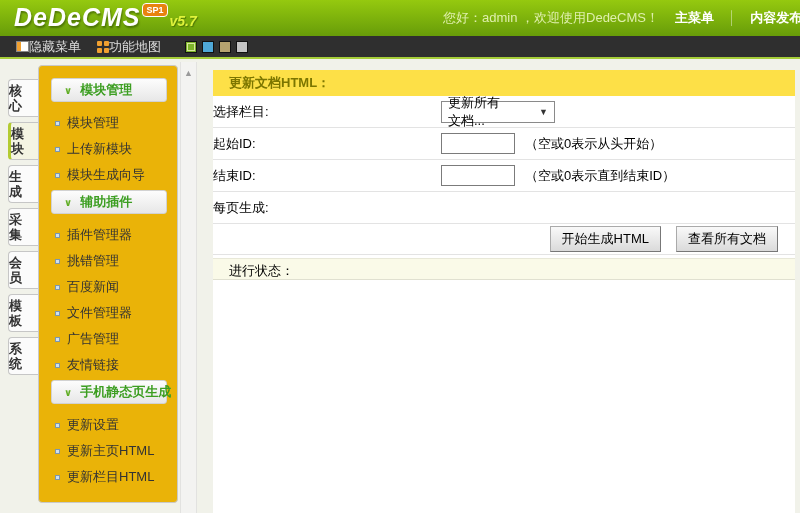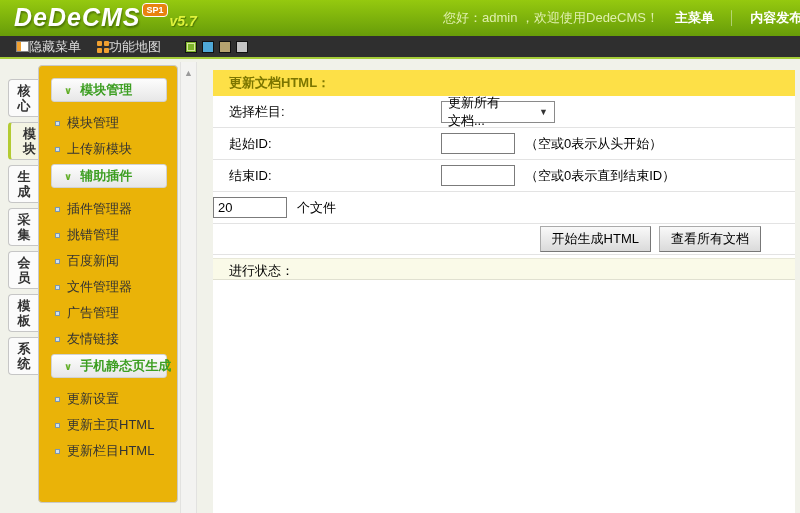--- a/index.html
+++ b/index.html
@@ -66,21 +66,21 @@
   .swatches { display:flex; margin-left:24px; }
   .swatch { width:12px; height:12px; margin-right:5px; border:1px solid #111; cursor:pointer; }
   .swatch.sel { outline:1px solid #d8e8a0; outline-offset:-3px; }
 
   
   .vtabs { position:absolute; left:8px; top:79px; width:31px; }
   .vtab {
     width:31px; margin-bottom:5px; background:#fbfbfb;
     border:1px solid #c6c6c6; border-right:none;
     border-radius:4px 0 0 4px; cursor:pointer;
-    padding:3px 0 3px 0; text-align:center;
+    padding:3px 0 3px 0; 
   }
   .vtab .vlabel {
     display:inline-block; width:14px; font-size:13px; font-weight:bold;
     color:#333; line-height:15px; word-break:break-all;
   }
   .vtab.active {
     background:#f4f4e3; border-left:3px solid #b3cb32; width:40px;
   }
 
   
@@ -119,38 +119,38 @@
     background:#fff;
   }
   .main-title {
     height:26px; line-height:26px; background:#fde047;
     color:#7c7600; font-weight:bold; font-size:13px; padding-left:16px;
   }
   .frow {
     display:flex; align-items:center; min-height:32px;
     border-bottom:1px solid #e3e3e3;
   }
-  .frow .flabel { width:228px; padding-left:16px; color:#000; }
+  .frow .flabel { width:228px; color:#000; }
   .fctrl { display:flex; align-items:center; }
   .selectbox {
     width:114px; height:22px; border:1px solid #8a8a8a; background:#fff;
     display:flex; align-items:center; justify-content:space-between;
     padding:0 6px; cursor:pointer; color:#000;gap:32px;
   }
   .selectbox .arr { font-size:9px; color:#333; margin-left:6px; }
   .tinput {
     width:74px; height:21px; border:1px solid #7b7b7b; background:#fff;
     font-family:"Liberation Sans","DejaVu Sans",sans-serif;
     font-size:13px; padding:2px 4px; color:#000;
   }
   .hint { margin-left:10px; color:#000; }
   .btn-row {
     height:31px; border-bottom:1px solid #e3e3e3;
     display:flex; align-items:center; justify-content:flex-end;
-    padding-right:34px; gap:8px;
+    padding-right:17px; gap:15px;
   }
   .btn {
     background:linear-gradient(#f9f9f9,#dadada);
     border:1px solid; border-color:#aaa #777 #777 #aaa;
     padding:3px 11px; font-size:13px; color:#000; cursor:pointer;
     font-family:"Liberation Sans","DejaVu Sans",sans-serif;
   }
   .status-row {
     margin-top:3px; height:22px; line-height:23px;
     background:#fafae8; border-top:1px solid #e8e8d8; border-bottom:1px solid #e0e0d0;
@@ -198,20 +198,21 @@
   <div class="vtab"><span class="vlabel">采集</span></div>
   <div class="vtab"><span class="vlabel">会员</span></div>
   <div class="vtab"><span class="vlabel">模板</span></div>
   <div class="vtab"><span class="vlabel">系统</span></div>
 </div>
 
 <div class="side-panel">
   <div class="sec-header"><span class="sec-chevron">∨</span><span>模块管理</span></div>
   <div class="menu-item"><span class="bullet"></span><span>模块管理</span></div>
   <div class="menu-item"><span class="bullet"></span><span>上传新模块</span></div>
+  <div class="menu-item"><span class="bullet"></span><span>模块生成向导</span></div>
 
   <div class="sec-header"><span class="sec-chevron">∨</span><span>辅助插件</span></div>
   <div class="menu-item"><span class="bullet"></span><span>插件管理器</span></div>
   <div class="menu-item"><span class="bullet"></span><span>挑错管理</span></div>
   <div class="menu-item"><span class="bullet"></span><span>百度新闻</span></div>
   <div class="menu-item"><span class="bullet"></span><span>文件管理器</span></div>
   <div class="menu-item"><span class="bullet"></span><span>广告管理</span></div>
   <div class="menu-item"><span class="bullet"></span><span>友情链接</span></div>
 
   <div class="sec-header"><span class="sec-chevron">∨</span><span>手机静态页生成</span></div>
@@ -248,24 +249,21 @@
 
   <div class="frow">
     <span class="flabel">结束ID:</span>
     <span class="fctrl">
       <input class="tinput" type="text" value="" style="">
       <span class="hint">（空或0表示直到结束ID）</span>
     </span>
   </div>
 
   <div class="frow">
-    <span class="fctrl">
-      <input class="tinput" type="text" value="20" style="">
-      <span class="hint">个文件</span>
-    </span>
+    <span class="flabel">每页生成:</span>
   </div>
 
   <div class="btn-row">
     <button class="btn">开始生成HTML</button>
     <button class="btn">查看所有文档</button>
   </div>
 
   <div class="status-row">进行状态：</div>
 </div>
 

